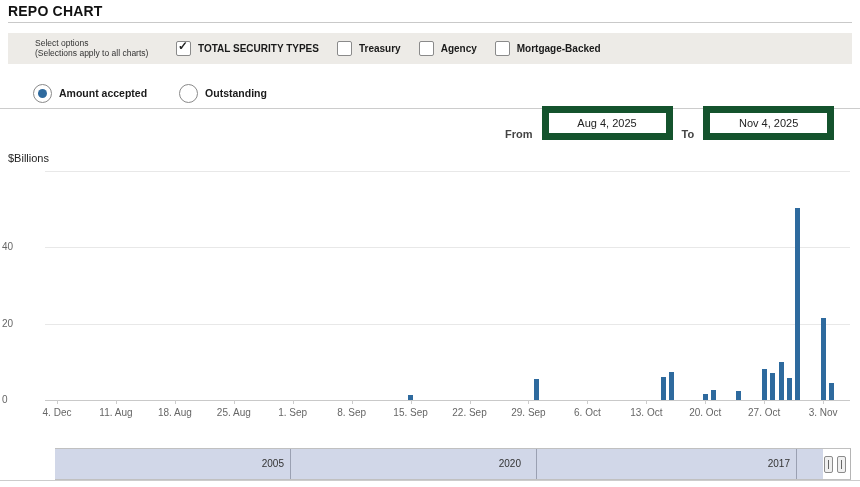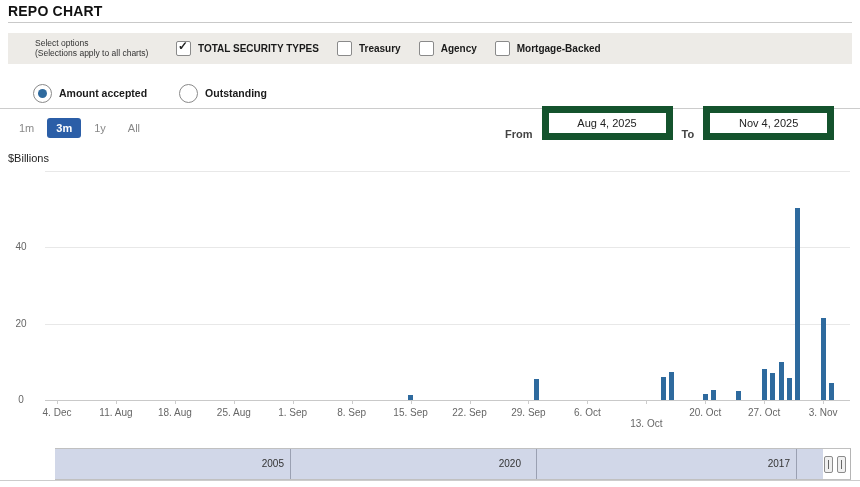--- a/index.html
+++ b/index.html
@@ -36,21 +36,21 @@
   .range-btn.sel{background:#2b5ea7;color:#fff;font-weight:bold;}
   #fromto{left:505px;top:116px;height:24px;display:flex;align-items:flex-end;gap:9px;}
   .ft-label{font-size:11px;font-weight:bold;color:#444;}
   .ft-input{width:117px;height:18px;border:7px solid #14532d;background:#fff;text-align:center;
     font-size:11px;color:#222;font-family:"Liberation Sans",sans-serif;padding:1px 0;}
 
   
   #y-axis-title{left:8px;top:152px;font-size:11px;color:#222;}
   .gridline{position:absolute;left:45px;width:805px;height:1px;background:#e8e8e8;}
   .gridline.zero{background:#c9c9c9;}
-  .y-label{position:absolute;width:38px;text-align:center;font-size:10px;color:#666;}
+  .y-label{position:absolute;width:38px;text-align:left;font-size:10px;color:#666;}
   .x-tick{position:absolute;width:1px;height:4px;background:#ccc;top:400px;}
   .x-label{position:absolute;width:64px;text-align:center;font-size:10px;color:#666;top:407px;}
   .bar{position:absolute;width:5px;background:#2e6a9e;}
 
   
   #nav-band{left:55px;top:448px;width:795px;height:30px;background:#fff;
     border-top:1px solid #c0c0c0;border-bottom:1px solid #c0c0c0;border-right:1px solid #b5b5b5;}
   #nav-mask{position:absolute;left:0;top:0;width:768px;height:30px;background:#d1d7e8;}
   .nav-div{position:absolute;top:0;width:1px;height:30px;background:#9aa0b2;}
   .nav-year{position:absolute;top:9px;width:60px;text-align:right;font-size:10px;color:#333;}
@@ -100,26 +100,20 @@
         </div>
         <div class="radio-label">Amount accepted</div>
       </div>
       <div class="radio-item">
         <div class="radio-outer"></div>
         <div class="radio-label">Outstanding</div>
       </div>
     </div>
   <div class="abs" id="radio-rule"></div>
 
-  <div class="abs" id="range-row">
-      <div class="range-btn">1m</div>
-      <div class="range-btn sel">3m</div>
-      <div class="range-btn">1y</div>
-      <div class="range-btn">All</div>
-    </div>
   <div class="abs" id="fromto">
     <span class="ft-label">From</span>
     <input class="ft-input" value="Aug 4, 2025" style="">
     <span class="ft-label">To</span>
     <input class="ft-input" value="Nov 4, 2025" style="">
   </div>
 
   <div class="abs" id="y-axis-title">$Billions</div>
   <div class="abs" id="plot" style="left: 0px; top: 0px; width: 860px; height: 487px;">
       <div class="gridline" style="top: 170.98px;"></div>
@@ -143,21 +137,21 @@
       <div class="x-label" style="left: 319.665px;">8. Sep</div>
       <div class="x-tick" style="left: 410.598px;"></div>
       <div class="x-label" style="left: 378.598px;">15. Sep</div>
       <div class="x-tick" style="left: 469.531px;"></div>
       <div class="x-label" style="left: 437.531px;">22. Sep</div>
       <div class="x-tick" style="left: 528.464px;"></div>
       <div class="x-label" style="left: 496.464px;">29. Sep</div>
       <div class="x-tick" style="left: 587.397px;"></div>
       <div class="x-label" style="left: 555.397px;">6. Oct</div>
       <div class="x-tick" style="left: 646.33px;"></div>
-      <div class="x-label" style="left: 614.33px; margin-top: 11px;">13. Oct</div>
+      <div class="x-label" style="left: 614.33px;">13. Oct</div>
       <div class="x-tick" style="left: 705.263px;"></div>
       <div class="x-label" style="left: 673.263px;">20. Oct</div>
       <div class="x-tick" style="left: 764.196px;"></div>
       <div class="x-label" style="left: 732.196px;">27. Oct</div>
       <div class="x-tick" style="left: 823.129px;"></div>
       <div class="x-label" style="left: 791.129px;">3. Nov</div>
       <div class="bar" title="Sep 15, 2025: 1.3 $Billions" style="left: 408.098px; top: 395.038px; height: 4.9621px; background: rgb(46, 106, 158);"></div>
       <div class="bar" title="Sep 30, 2025: 5.5 $Billions" style="left: 534.383px; top: 379.007px; height: 20.9935px; background: rgb(46, 106, 158);"></div>
       <div class="bar" title="Oct 15, 2025: 6 $Billions" style="left: 660.668px; top: 377.098px; height: 22.902px; background: rgb(46, 106, 158);"></div>
       <div class="bar" title="Oct 16, 2025: 7.3 $Billions" style="left: 669.087px; top: 372.136px; height: 27.8641px; background: rgb(46, 106, 158);"></div>

